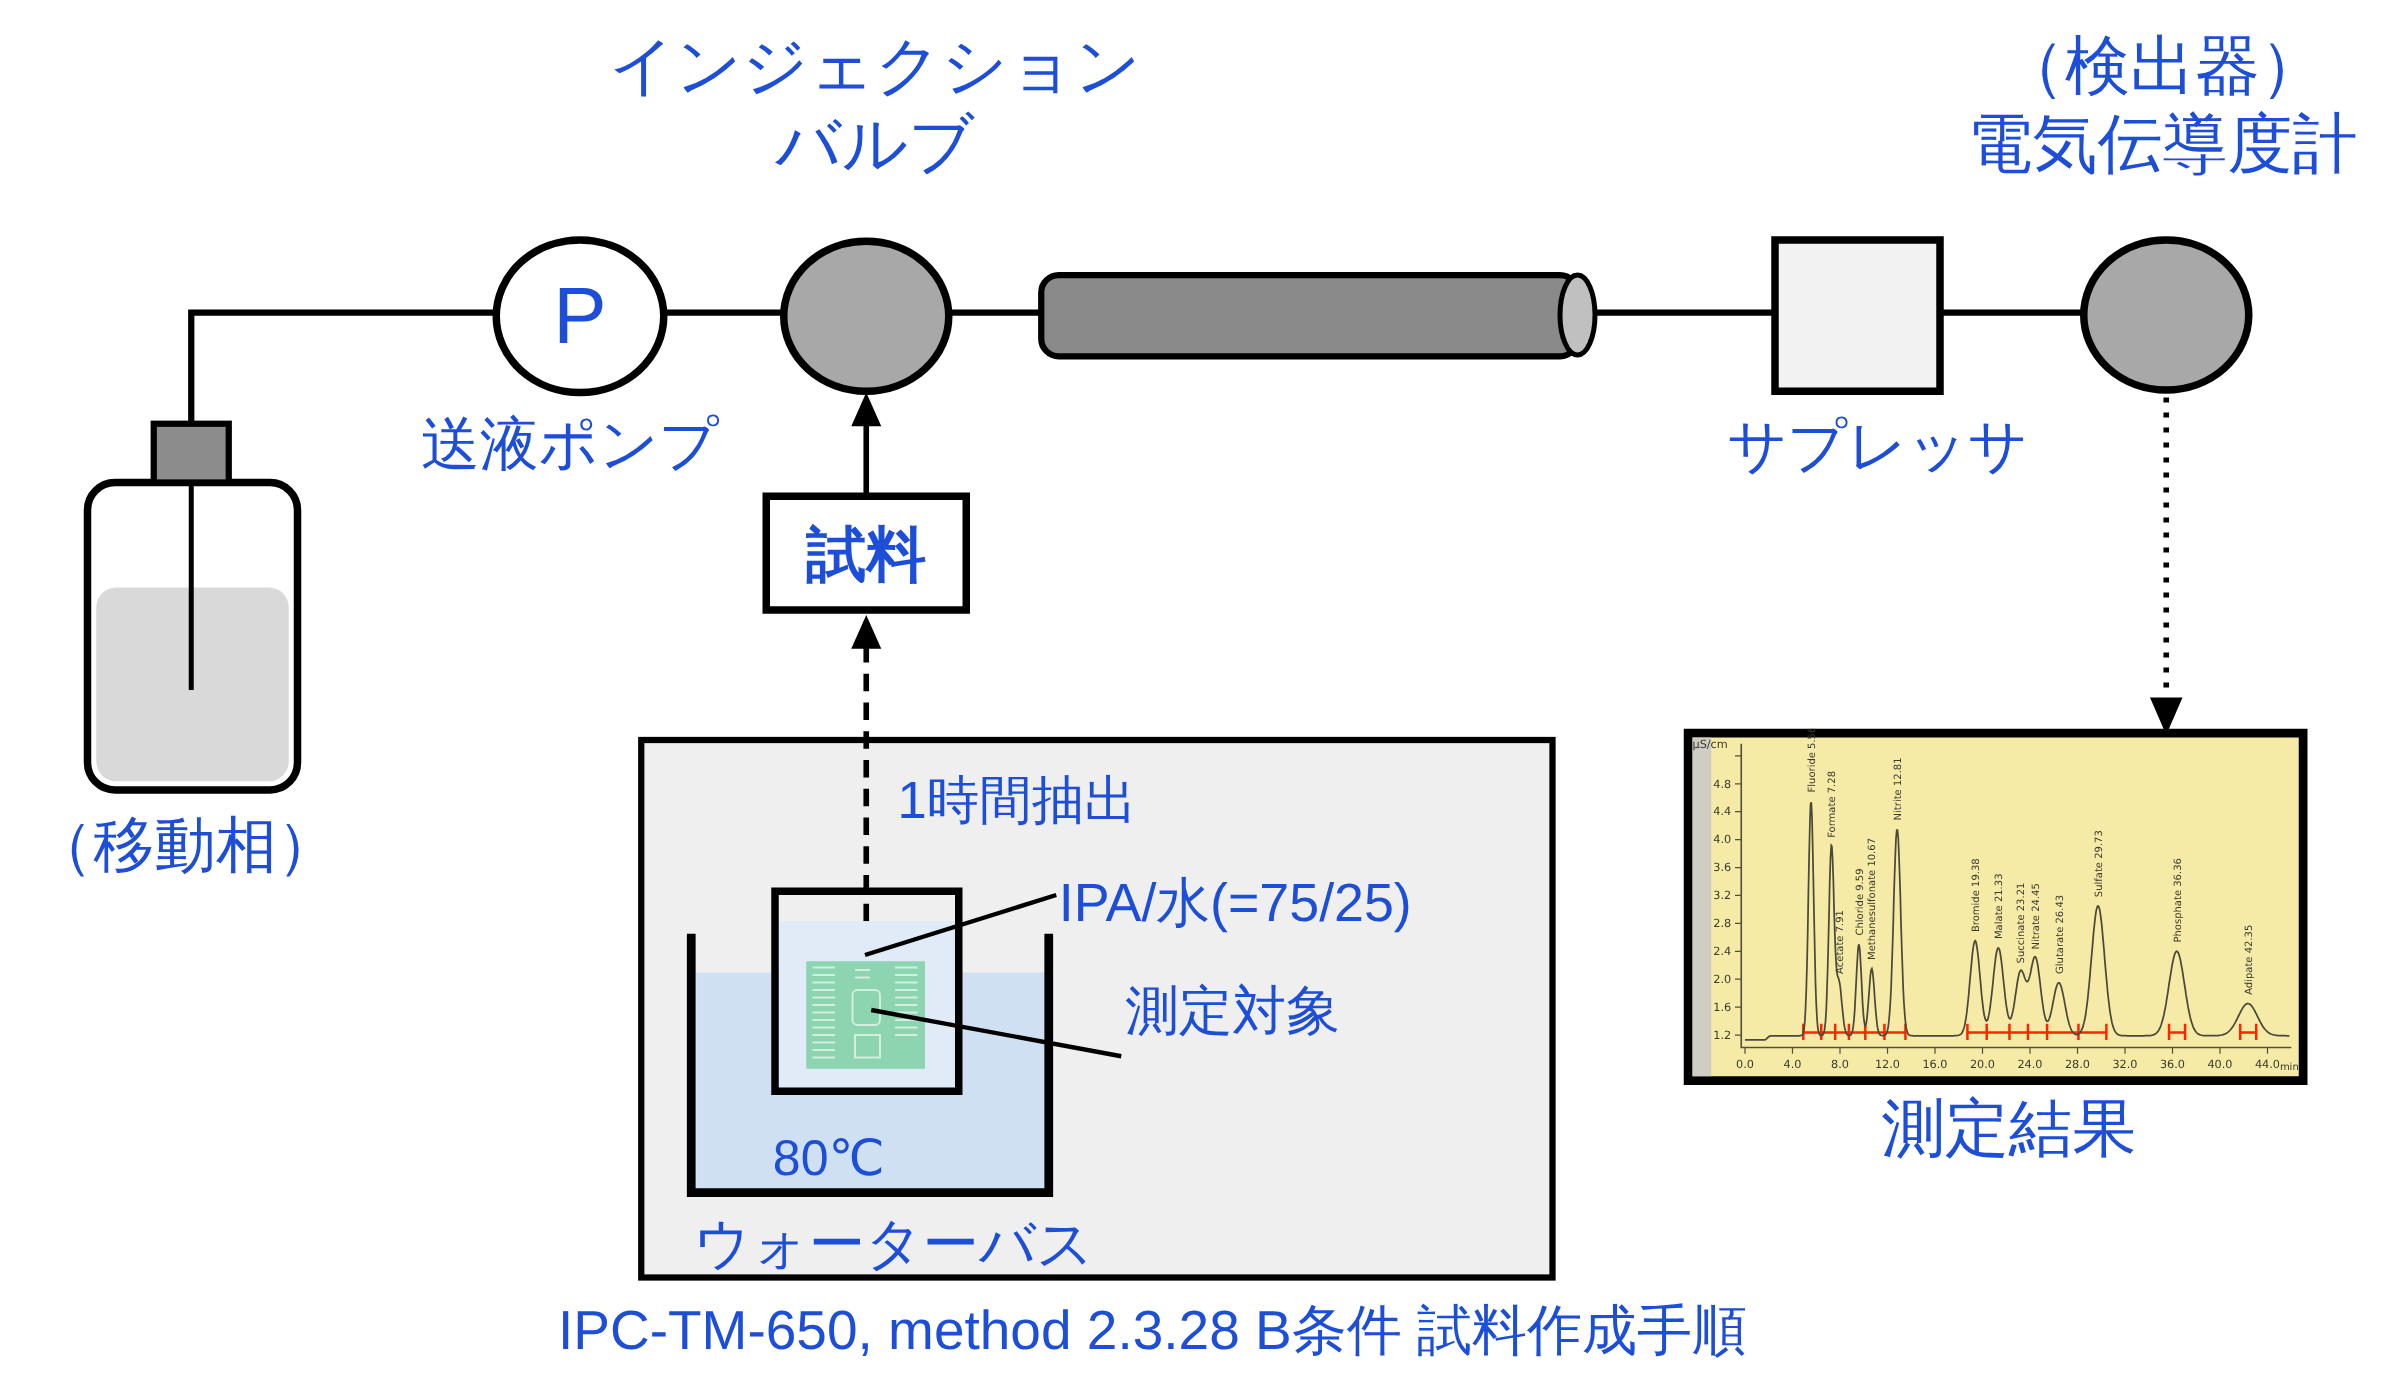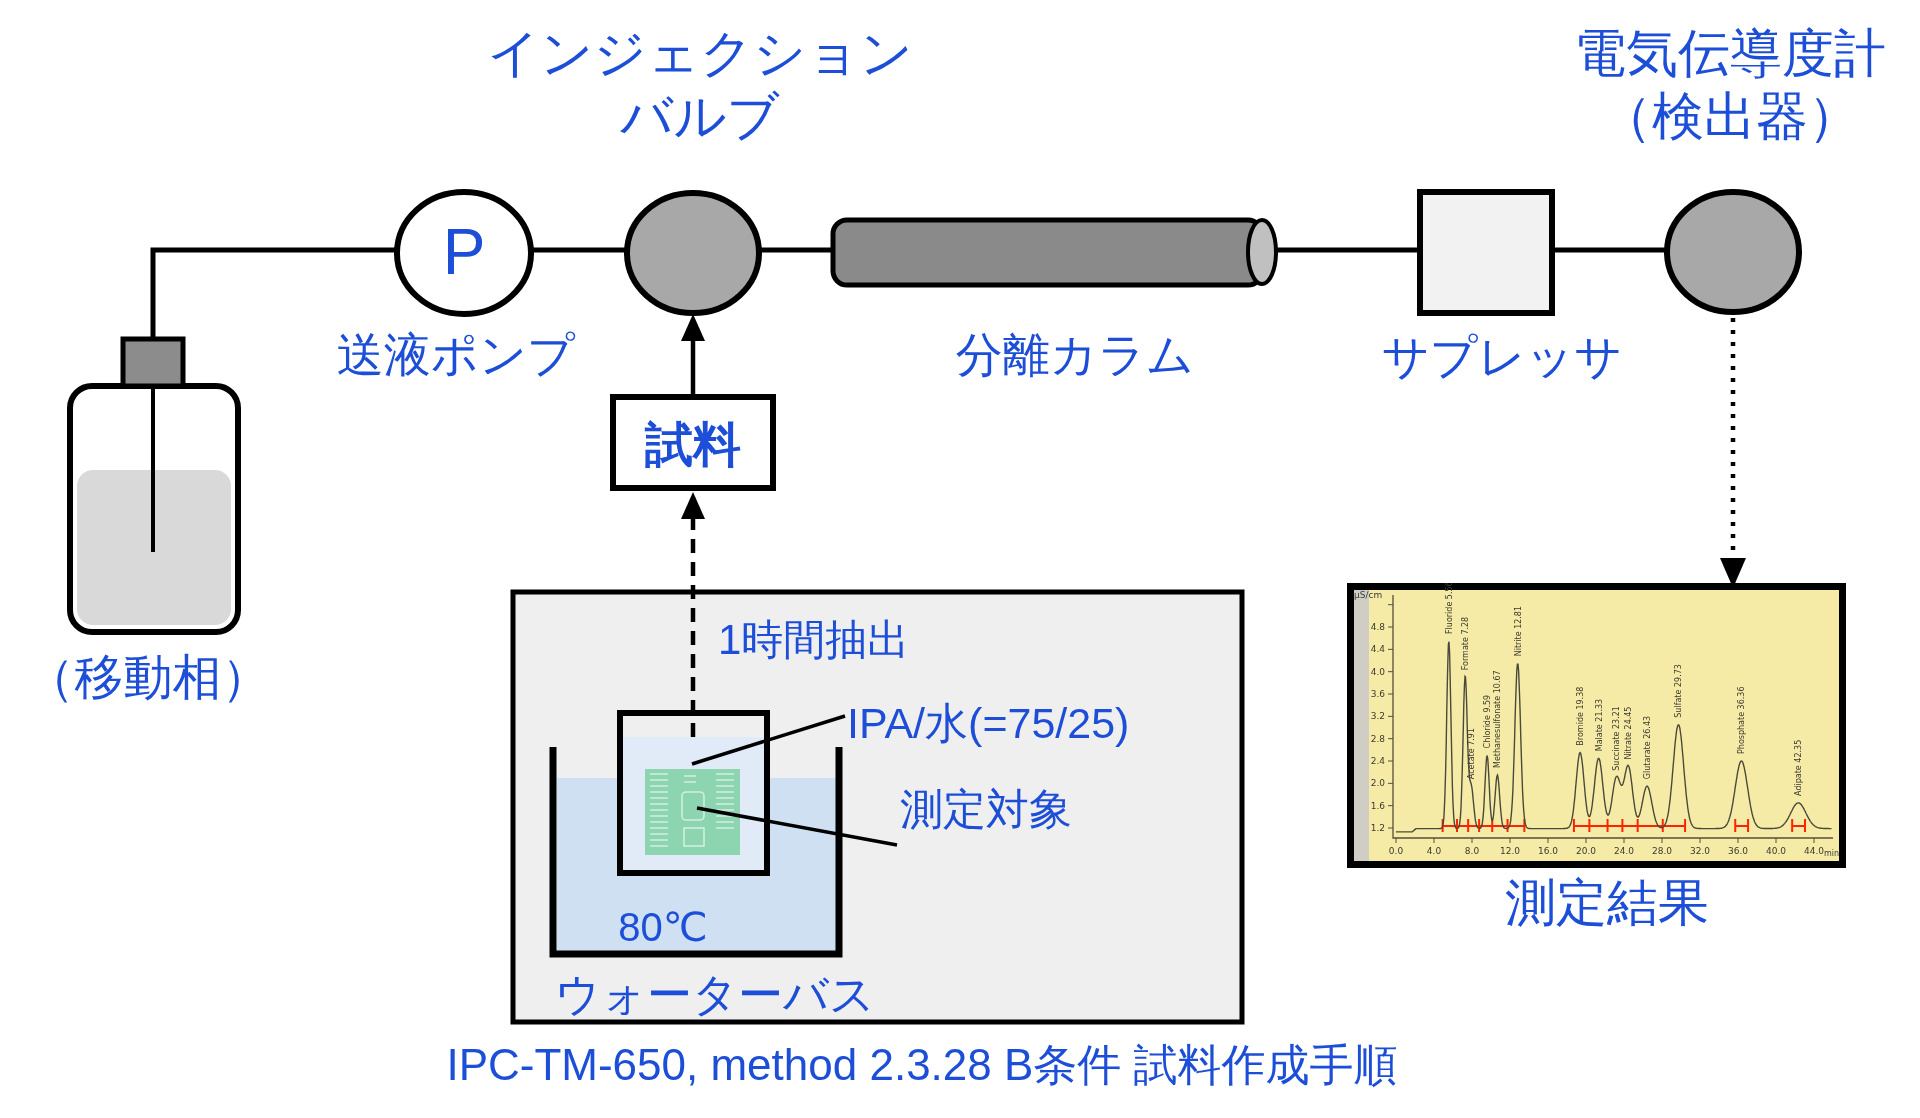--- a/index.html
+++ b/index.html
@@ -161,29 +161,28 @@
       <text x="397.42" y="171.00400000000002" transform="rotate(-90 397.42 171.00400000000002)" font-size="8" fill="#3a3a30" font-family="&quot;DejaVu Sans&quot;,sans-serif">Phosphate 36.36</text>
       <text x="454.325" y="212.8765" transform="rotate(-90 454.325 212.8765)" font-size="8" fill="#3a3a30" font-family="&quot;DejaVu Sans&quot;,sans-serif">Adipate 42.35</text>
     </svg>
 
   <div class="lbl center" style="left:700px;top:22px;font-size:52px;">
     <div>インジェクション</div>
     <div>バルブ</div>
   </div>
 
   <div class="lbl center" style="left:1730px;top:22px;font-size:52px;">
+    <div>（検出器）</div>
     <div>電気伝導度計</div>
-    <div>（検出器）</div>
   </div>
 
   <div class="lbl center" style="left:464px;top:213px;font-size:64px;font-weight:400;">P</div>
 
   <div class="lbl center" style="left:456px;top:326px;font-size:47px;text-align:right;">送液ポンプ</div>
 
-  <div class="lbl center" style="left:1075px;top:326px;font-size:47px;">分離カラム</div>
 
   <div class="lbl center" style="left:1502px;top:328px;font-size:47px;">サプレッサ</div>
 
   <div class="lbl center" style="left:693px;top:416px;font-size:48px;font-weight:bold;">試料</div>
 
   <div class="lbl center" style="left:148px;top:648px;font-size:49px;">
     <div>（移動相）</div>
   </div>
 
   <div class="lbl" style="left:718px;top:614px;font-size:42px;">1時間抽出</div>

